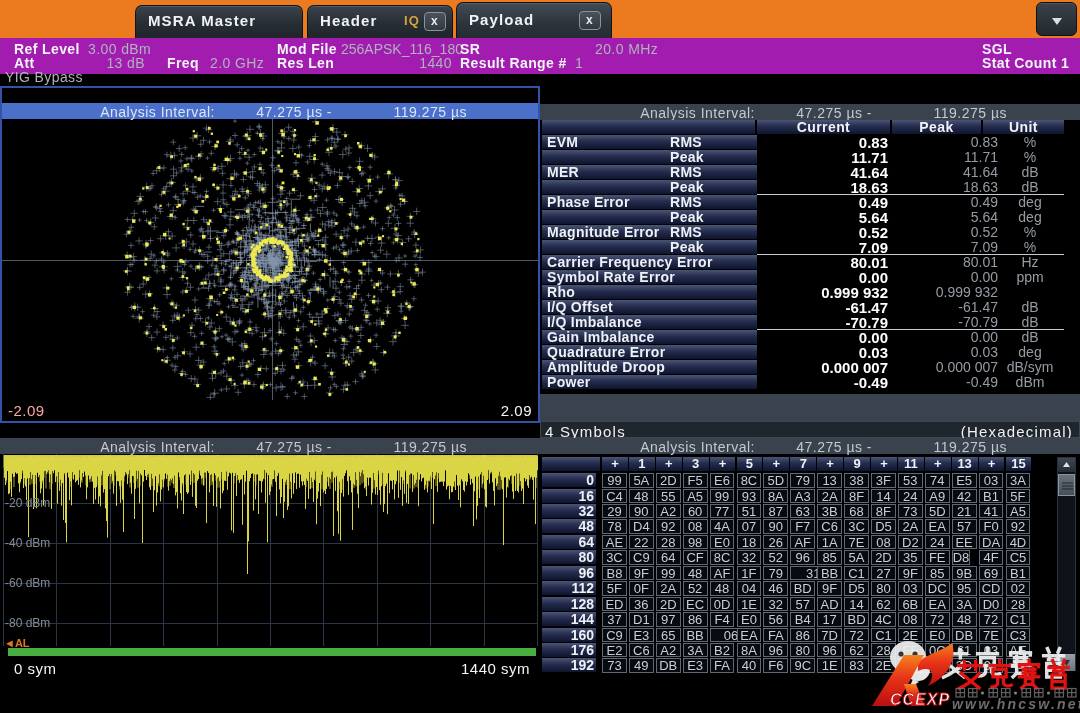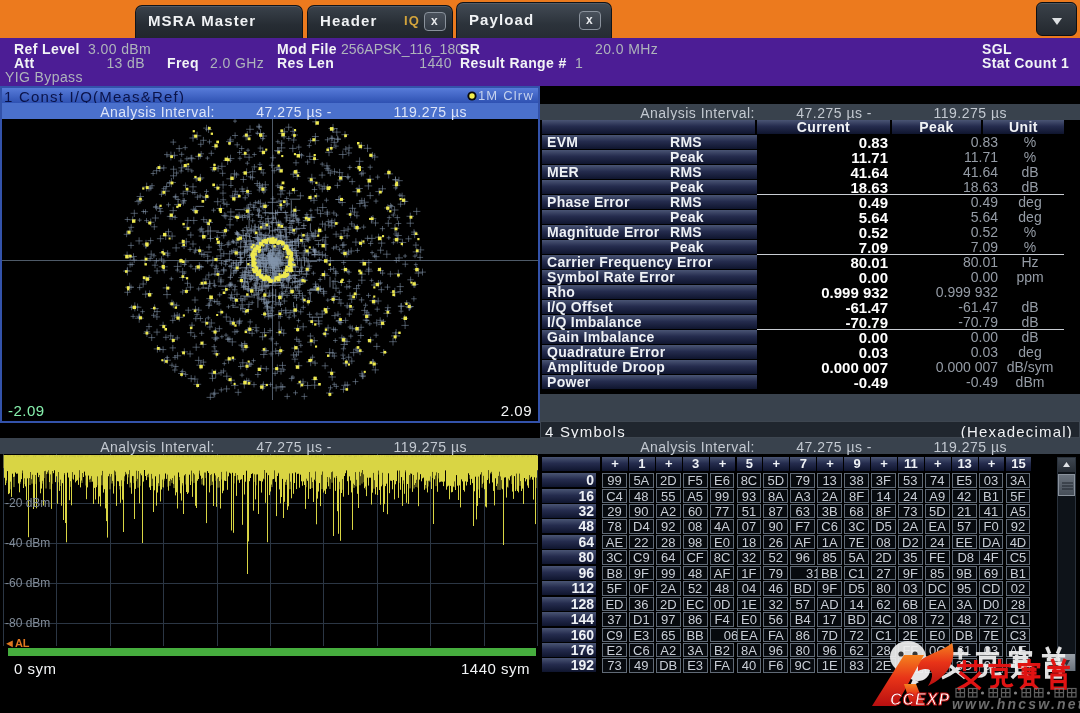--- a/index.html
+++ b/index.html
@@ -17,21 +17,21 @@
 #tab-payload { top:2px; height:36px; background:linear-gradient(#434b55, #2c333b 60%, #262c33); }
 .xbtn { position:absolute; width:22px; height:19px; border-radius:4px;
   background:linear-gradient(#4a525c,#323943); border:1px solid #8a929c;
   color:#e8eaec; font-size:12px; font-weight:bold; text-align:center; line-height:17px; }
 #menu-btn { position:absolute; right:3px; top:2px; width:41px; height:34px; border-radius:6px;
   background:linear-gradient(#3a4149,#23282e); border:1px solid #0c0f13; box-shadow:inset 0 1px 0 #4e565e; }
 #menu-btn:after { content:""; position:absolute; left:15px; top:15px;
   border-left:5px solid transparent; border-right:5px solid transparent; border-top:7px solid #dde0e3; }
 
 
-#infobar { position:absolute; left:0; top:38px; width:1080px; height:48px; background:#4c1d95; }
+#infobar { position:absolute; left:0; top:38px; width:1080px; height:36px; background:#a21caf; }
 #infobar .lb { position:absolute; color:#f2f4f6; font-weight:bold; font-size:14px; letter-spacing:0.4px; white-space:pre; }
 #infobar .vl { position:absolute; color:#aeb4bb; font-size:14px; letter-spacing:0.4px; white-space:pre; }
 
 
 .ptitle { position:absolute; left:0; width:100%; height:17px; font-size:15px; letter-spacing:1.2px; color:#f0f2f5; }
 .ana { position:absolute; left:0; width:100%; height:16px; background:#39424d; color:#c3c9d1; font-size:14px; letter-spacing:0.5px; }
 .ana span { position:absolute; top:1px; }
 .ana .a1 { left:60px; width:155px; text-align:right; }
 .ana .a2 { left:200px; width:132px; text-align:right; }
 .ana .a3 { left:330px; width:137px; text-align:right; }
@@ -107,27 +107,20 @@
       <span class="vl" style="left:210px;top:17px">2.0 GHz</span>
   <span class="lb" style="left:277px;top:17px">Res Len</span>
       <span class="vl" style="left:395px;top:17px;width:57px;text-align:right">1440</span>
   <span class="lb" style="left:460px;top:17px">Result Range #</span>
       <span class="vl" style="left:575px;top:17px">1</span>
   <span class="lb" style="left:982px;top:17px">Stat Count 1</span>
   <span class="vl" style="left:5px;top:31px">YIG Bypass</span>
 </div>
 
 <div id="p1">
-  <div class="ptitle">
-        <span style="position:absolute;left:4px;top:1px">1 Const I/Q(Meas&amp;Ref)</span>
-    <span class="clrw" style="color:#c5d2ee"><svg width="10" height="10" style="margin-right:1px;vertical-align:-1px" xmlns="http://www.w3.org/2000/svg">
-            <circle cx="5" cy="5" r="4.6" fill="#0a0a0a"></circle>
-            <circle cx="5" cy="5" r="2.7" fill="#f3ef4e"></circle>
-          </svg>1M Clrw</span>
-      </div>
   <div class="ana">
         <span class="a1">Analysis Interval:</span>
         <span class="a2">47.275 µs -</span>
         <span class="a3">119.275 µs</span>
       </div>
   <div class="abs" style="left:0;top:33px;width:540px;height:281px;overflow:hidden">
         <svg width="540" height="281" xmlns="http://www.w3.org/2000/svg" style="position:absolute;left:0;top:0">
           <line x1="272.5" y1="0" x2="272.5" y2="281" stroke="#4e5a68" stroke-width="1"></line>
           <line x1="0" y1="141.5" x2="540" y2="141.5" stroke="#4e5a68" stroke-width="1"></line>
           <path d="M273.1 103.6h6.5M276.3 100.3v6.5M306.3 147.1h5.9M309.3 144.2v5.9M241.2 162.5h6.7M244.5 159.2v6.7M280.8 123.1h4.2M282.9 121.0v4.2M287.4 108.6h5.3M290.0 105.9v5.3M303.6 131.3h4.0M305.6 129.3v4.0M305.0 134.0h6.7M308.3 130.7v6.7M251.1 176.1h6.1M254.1 173.1v6.1M302.7 132.0h4.6M305.0 129.7v4.6M304.4 152.0h4.9M306.9 149.6v4.9M285.8 147.2h6.7M289.2 143.9v6.7M248.6 160.5h4.5M250.9 158.3v4.5M312.5 131.5h4.2M314.6 129.4v4.2M281.6 124.0h6.2M284.7 120.9v6.2M260.4 180.1h5.8M263.3 177.2v5.8M292.4 162.8h5.2M295.0 160.2v5.2M278.0 116.7h5.9M281.0 113.7v5.9M294.1 168.4h6.3M297.3 165.2v6.3M237.2 138.5h6.5M240.4 135.2v6.5M235.8 146.0h5.2M238.4 143.4v5.2M270.9 99.1h5.7M273.7 96.2v5.7M242.8 152.9h4.1M244.9 150.9v4.1M252.9 166.9h4.6M255.2 164.5v4.6M261.1 121.7h5.4M263.8 119.0v5.4M247.1 117.2h4.8M249.5 114.8v4.8M227.7 158.3h5.3M230.4 155.6v5.3M280.7 157.1h6.5M284.0 153.9v6.5M287.4 113.5h4.8M289.8 111.1v4.8M287.6 146.5h4.1M289.6 144.4v4.1M293.0 159.5h4.3M295.1 157.4v4.3M251.5 112.0h4.7M253.8 109.7v4.7M268.7 159.6h5.4M271.4 156.9v5.4M297.8 165.4h4.5M300.0 163.1v4.5M281.7 167.0h4.2M283.8 164.9v4.2M287.4 123.2h5.6M290.2 120.3v5.6M233.2 151.4h5.7M236.0 148.6v5.7M264.3 187.7h6.4M267.6 184.5v6.4M277.4 161.2h6.1M280.4 158.2v6.1M235.0 114.3h4.3M237.2 112.2v4.3M254.0 137.5h4.3M256.2 135.4v4.3M283.8 168.6h5.9M286.8 165.6v5.9M301.0 106.6h5.7M303.8 103.7v5.7M233.0 144.0h6.7M236.3 140.6v6.7M245.0 169.8h5.9M247.9 166.9v5.9M249.5 156.7h4.4M251.7 154.6v4.4M289.5 142.7h4.0M291.5 140.7v4.0M312.5 133.0h4.6M314.7 130.7v4.6M247.5 111.4h5.2M250.1 108.8v5.2M240.7 111.6h4.5M243.0 109.3v4.5M259.6 170.3h5.3M262.3 167.6v5.3M290.9 143.9h4.4M293.1 141.7v4.4M255.6 96.2h5.3M258.3 93.6v5.3M291.8 114.2h4.6M294.1 111.9v4.6M231.2 123.0h4.1M233.3 120.9v4.1M305.1 142.8h6.0M308.1 139.8v6.0M311.8 135.5h6.1M314.8 132.4v6.1M241.8 121.9h4.8M244.2 119.5v4.8M237.7 143.5h5.7M240.5 140.6v5.7M240.0 116.7h6.3M243.2 113.5v6.3M230.5 144.0h5.5M233.3 141.2v5.5M246.9 153.3h4.2M249.0 151.2v4.2M292.3 122.7h5.3M294.9 120.0v5.3M223.5 142.5h5.0M226.0 140.0v5.0M264.2 125.2h4.8M266.6 122.8v4.8M279.3 166.2h4.6M281.6 163.9v4.6M278.1 185.3h4.9M280.5 182.8v4.9M234.7 115.3h5.8M237.6 112.4v5.8M286.2 159.6h6.0M289.2 156.6v6.0M310.4 130.3h5.9M313.3 127.4v5.9M264.9 99.7h6.2M268.0 96.6v6.2M289.7 111.2h4.8M292.1 108.9v4.8M269.6 103.7h4.4M271.8 101.5v4.4M280.9 174.6h4.3M283.0 172.5v4.3M228.3 165.1h4.9M230.7 162.7v4.9M274.4 157.9h4.1M276.4 155.9v4.1M289.9 122.3h4.4M292.1 120.1v4.4M290.9 101.6h4.1M293.0 99.6v4.1M296.6 152.6h5.7M299.4 149.7v5.7M286.5 156.9h4.7M288.8 154.6v4.7M255.2 164.1h4.1M257.3 162.0v4.1M286.3 121.6v11.2M255.0 104.6v11.4M201.0 169.0h6.0M246.4 113.6v12.0M286.1 107.3v10.7M287.2 129.5h6.4M209.8 162.0v5.9M262.0 155.0v6.2M214.2 160.7v7.2M243.4 177.9h9.5M253.4 154.6h11.0M268.6 94.6h8.8M286.2 94.4v9.1M277.3 108.4h8.3M309.3 198.2h13.5M256.6 160.6h13.8M291.0 143.4v10.8M330.0 157.7v10.7M249.1 100.4v8.6M252.1 130.2v7.7M307.6 113.3v9.8M261.6 122.7h9.0M244.7 127.5v11.3M279.6 81.9h8.6M257.9 177.3v11.5M282.1 158.2h13.9M309.9 169.9h11.8M301.2 140.1v12.2M266.4 166.3h13.9M333.1 161.0v8.4M232.6 188.2h6.1M269.5 105.7v9.1M291.3 81.2v13.0M246.6 136.7h10.4M265.9 163.1v11.1M204.5 133.1h7.2M245.4 122.9v5.9M289.7 102.7h5.7M310.4 104.4v8.3M247.7 129.0h9.7M267.7 185.8v9.0M253.8 135.3v13.8M303.4 178.1v6.2M302.8 101.7h6.1M252.7 140.1v8.3M195.4 87.4h8.7M240.7 121.7v8.3M264.7 157.4v9.4M288.3 154.7v13.0M270.8 163.5h12.4M310.3 173.6v8.8M210.3 107.4v13.1M246.6 139.0v11.9M211.0 155.1h9.0M294.9 109.4h11.0M279.1 202.2v8.6M325.8 121.1v10.8M258.9 88.5v10.1M258.4 109.8h10.0M249.4 124.9h10.2M237.7 127.9h13.1M314.4 121.6h6.6M269.9 122.1h13.0M289.5 80.2h10.5M288.9 147.2h8.9M282.7 123.3h7.9M293.5 162.6h6.3M292.3 156.3h7.8M287.9 174.2h5.2M240.7 163.7h7.9M242.9 192.7h6.1M267.6 83.3h10.3M269.7 111.9h5.5M244.1 156.3h9.4M275.7 169.9v13.7M272.8 169.6v10.0M257.1 167.8h10.7M296.4 131.8v8.4M275.1 93.4h13.2M297.4 136.6v9.2M260.7 159.4h13.4M250.9 130.5h12.6M240.5 177.0h9.6M263.7 93.7h10.1M243.4 159.2h10.0M245.2 148.0v10.5M259.8 164.0v7.4M230.9 150.0v7.2M240.8 186.5v5.1M252.4 118.6h5.0M298.4 115.6v13.1M275.6 90.8v9.8M257.4 114.9v12.5M261.9 117.9v8.2M285.9 108.7v11.9M304.5 138.1v9.2M254.1 143.7v7.5M257.0 156.7v5.8M259.9 162.2h9.4M264.4 173.2v13.1M281.3 172.0v8.6M208.0 106.6v9.4M235.0 90.7h10.1M294.3 167.1h5.6M245.1 131.2h12.0M248.3 85.3v13.9M253.7 132.6v9.1M229.5 97.3h13.5M371.4 97.0v7.5M215.0 149.0v8.3M283.9 126.4h8.8M310.5 142.4h6.8M205.3 112.0h13.8M291.4 152.6h7.2M261.7 161.9v9.3M243.6 125.8h10.6M267.9 176.2h8.1M256.0 162.5v12.1M280.9 81.1v10.6M314.6 168.0h5.5M262.6 160.4v6.1M246.8 146.8v7.7M300.1 155.0h7.7M309.4 170.7h11.8M255.5 124.9v8.5M282.5 126.1h10.6M290.9 131.5h8.0M307.0 171.3h10.4M274.4 110.4h10.7M218.1 167.1h11.5M269.0 162.1h7.8M293.3 134.0h11.8M283.7 127.3h7.8M248.4 164.0v5.1M249.6 88.5v12.5M241.6 155.4h6.8M292.2 122.4v11.0M311.3 135.9h10.4M216.2 113.4h8.8M239.5 148.8h12.1M279.5 176.0v7.1M273.3 153.6v11.6M262.6 154.5v6.7M244.2 170.1h5.7M289.2 151.1v10.3M305.1 151.1h5.3M296.7 184.9v8.1M293.5 183.0v5.2M325.1 103.4v8.4M283.6 156.4h13.4" stroke="#9dafc6" stroke-width="1" fill="none" opacity="0.6"></path>
@@ -599,21 +592,21 @@
             <rect x="284.1" y="127.1" width="3.5" height="3.5"></rect>
             <rect x="286.0" y="129.3" width="2.7" height="2.7"></rect>
             <rect x="287.1" y="130.4" width="2.8" height="2.8"></rect>
             <rect x="286.7" y="131.6" width="3.4" height="3.4"></rect>
             <rect x="287.0" y="133.0" width="3.4" height="3.4"></rect>
             <rect x="289.9" y="135.3" width="3.0" height="3.0"></rect>
             <rect x="288.7" y="137.0" width="2.7" height="2.7"></rect>
           </g>
         </svg>
       </div>
-  <div class="abs" style="left:8px;top:316px;color:#86efac;font-size:15px;letter-spacing:0.5px">-2.09</div>
+  <div class="abs" style="left:8px;top:316px;color:#fca5a5;font-size:15px;letter-spacing:0.5px">-2.09</div>
   <div class="abs" style="right:8px;top:316px;color:#f2f4f6;font-size:15px;letter-spacing:0.5px">2.09</div>
 </div>
 <div id="p1border"></div>
 
 <div id="p2">
   <div class="ana">
         <span class="a1">Analysis Interval:</span>
         <span class="a2">47.275 µs -</span>
         <span class="a3">119.275 µs</span>
       </div>
@@ -873,21 +866,21 @@
       <div class="hxcell" style="left:142.7px;top:129.2px;width:24.9px">CF</div>
       <div class="hxcell" style="left:169.6px;top:129.2px;width:24.9px">8C</div>
       <div class="hxcell" style="left:196.5px;top:129.2px;width:24.9px">32</div>
       <div class="hxcell" style="left:223.4px;top:129.2px;width:24.9px">52</div>
       <div class="hxcell" style="left:250.3px;top:129.2px;width:24.9px">96</div>
       <div class="hxcell" style="left:277.2px;top:129.2px;width:24.9px">85</div>
       <div class="hxcell" style="left:304.1px;top:129.2px;width:24.9px">5A</div>
       <div class="hxcell" style="left:331.0px;top:129.2px;width:24.9px">2D</div>
       <div class="hxcell" style="left:357.9px;top:129.2px;width:24.9px">35</div>
       <div class="hxcell" style="left:384.8px;top:129.2px;width:24.9px">FE</div>
-      <div class="hxcell" style="left:411.7px;top:129.2px;width:28px">D8</div>
+      <div class="hxcell" style="left:411.7px;top:129.2px;width:18px">D8</div>
       <div class="hxcell" style="left:438.6px;top:129.2px;width:24.9px">4F</div>
       <div class="hxcell" style="left:465.5px;top:129.2px;width:24.9px">C5</div>
       <div class="hxlab" style="left:2px;top:144.7px;width:54px">96</div>
       <div class="hxcell" style="left:62.0px;top:144.7px;width:24.9px">B8</div>
       <div class="hxcell" style="left:88.9px;top:144.7px;width:24.9px">9F</div>
       <div class="hxcell" style="left:115.8px;top:144.7px;width:24.9px">99</div>
       <div class="hxcell" style="left:142.7px;top:144.7px;width:24.9px">48</div>
       <div class="hxcell" style="left:169.6px;top:144.7px;width:24.9px">AF</div>
       <div class="hxcell" style="left:196.5px;top:144.7px;width:24.9px">1F</div>
       <div class="hxcell" style="left:223.4px;top:144.7px;width:24.9px">79</div>

